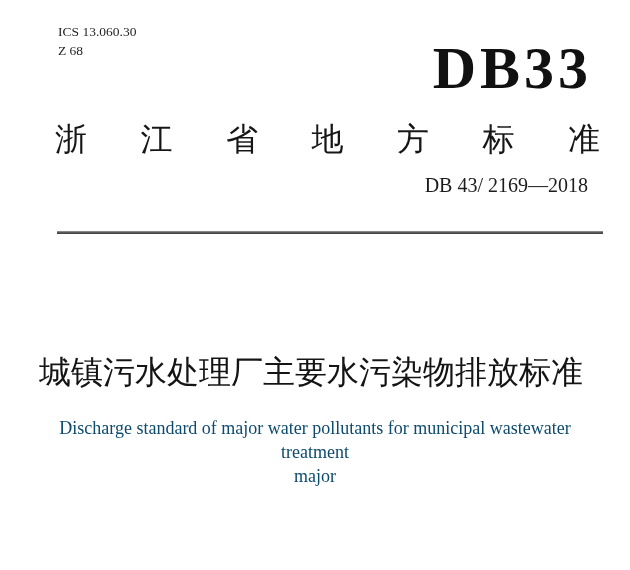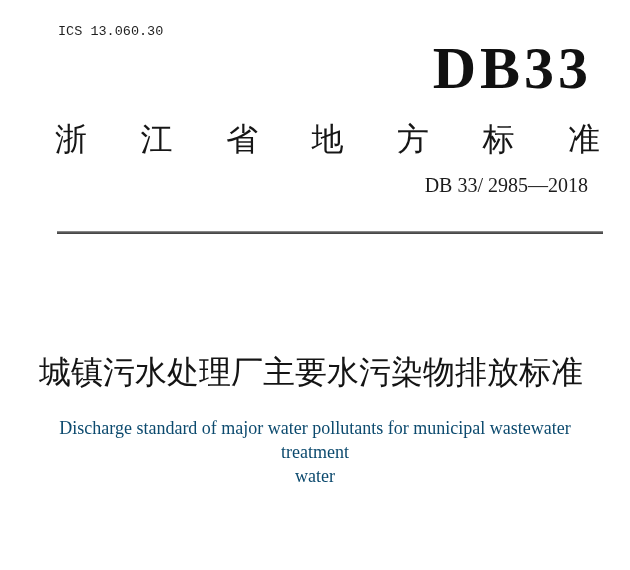--- a/index.html
+++ b/index.html
@@ -14,21 +14,21 @@
   }
   .page {
     position: absolute;
     inset: 0;
     background: #ffffff;
   }
   .ics-block {
     position: absolute;
     left: 58px;
     top: 22px;
-    font-family: Liberation Mono, monospace;
+    font-family: Liberation Serif, serif;
     font-size: 13.5px;
     line-height: 19px;
     color: #1f1f1f;
   }
   .db-logo {
     position: absolute;
     right: 38px;
     top: 38px;
     font-family: "Liberation Serif", serif;
     font-weight: bold;
@@ -94,38 +94,39 @@
     color: #0c4a6e;
   }
 </style>
 </head>
 <body>
 
 <div class="page">
 
   <div class="ics-block">
     <div>ICS 13.060.30</div>
+    <div>Z 68</div>
   </div>
 
   <div class="db-logo">DB33</div>
 
   <div class="std-type-row">
     <span>浙</span>
     <span>江</span>
     <span>省</span>
     <span>地</span>
     <span>方</span>
     <span>标</span>
     <span>准</span>
   </div>
 
-  <div class="std-number">DB 33/ 2985—2018</div>
+  <div class="std-number">DB 43/ 2169—2018</div>
 
   <div class="rule"></div>
 
   <div class="title-cn">城镇污水处理厂主要水污染物排放标准</div>
 
   <div class="title-en">
     <div>Discharge standard of major water pollutants for municipal wastewater treatment</div>
-    <div>water</div>
+    <div>major</div>
   </div>
 
 </div>
 
 </body></html>

